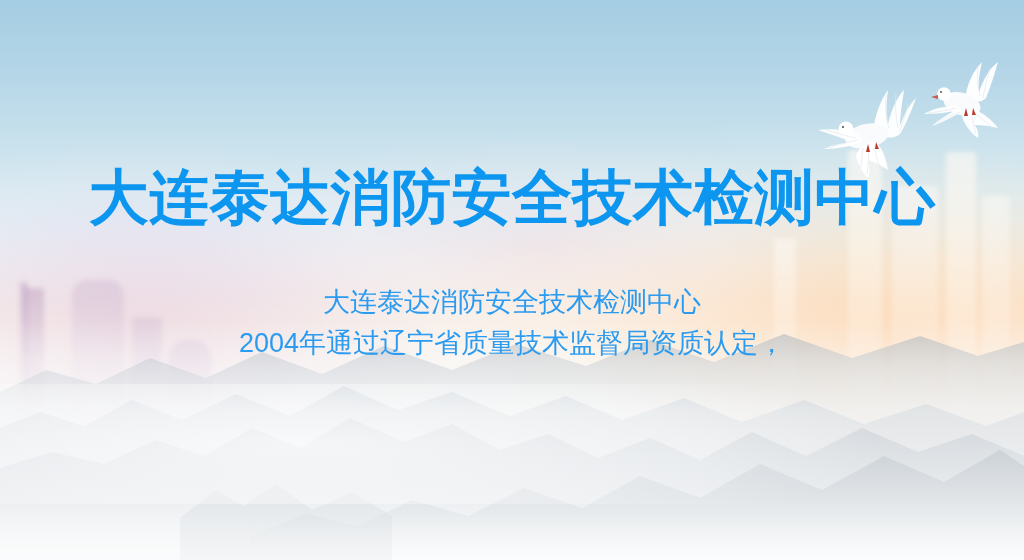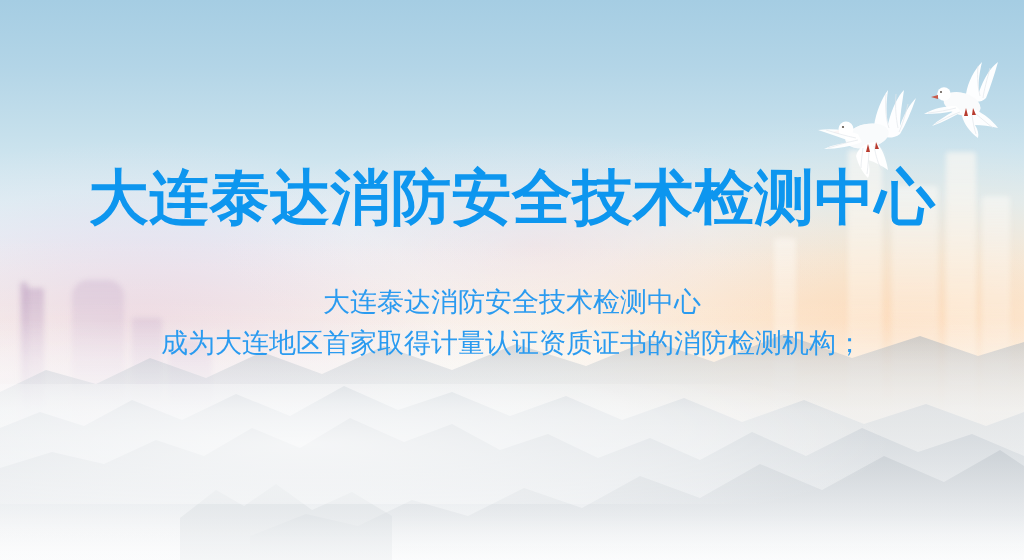--- a/index.html
+++ b/index.html
@@ -298,17 +298,17 @@
       </g>
     </svg>
   </div>
 
   <div class="content">
 
     <div class="title">大连泰达消防安全技术检测中心</div>
 
     <div class="body-block">
       <div class="body-line">大连泰达消防安全技术检测中心</div>
-      <div class="body-line">成为大连地区首家取得计量认证资质证书的消防检测机构；</div>
+      <div class="body-line">2004年通过辽宁省质量技术监督局资质认定，</div>
     </div>
 
   </div>
 </div>
 
 </body></html>

